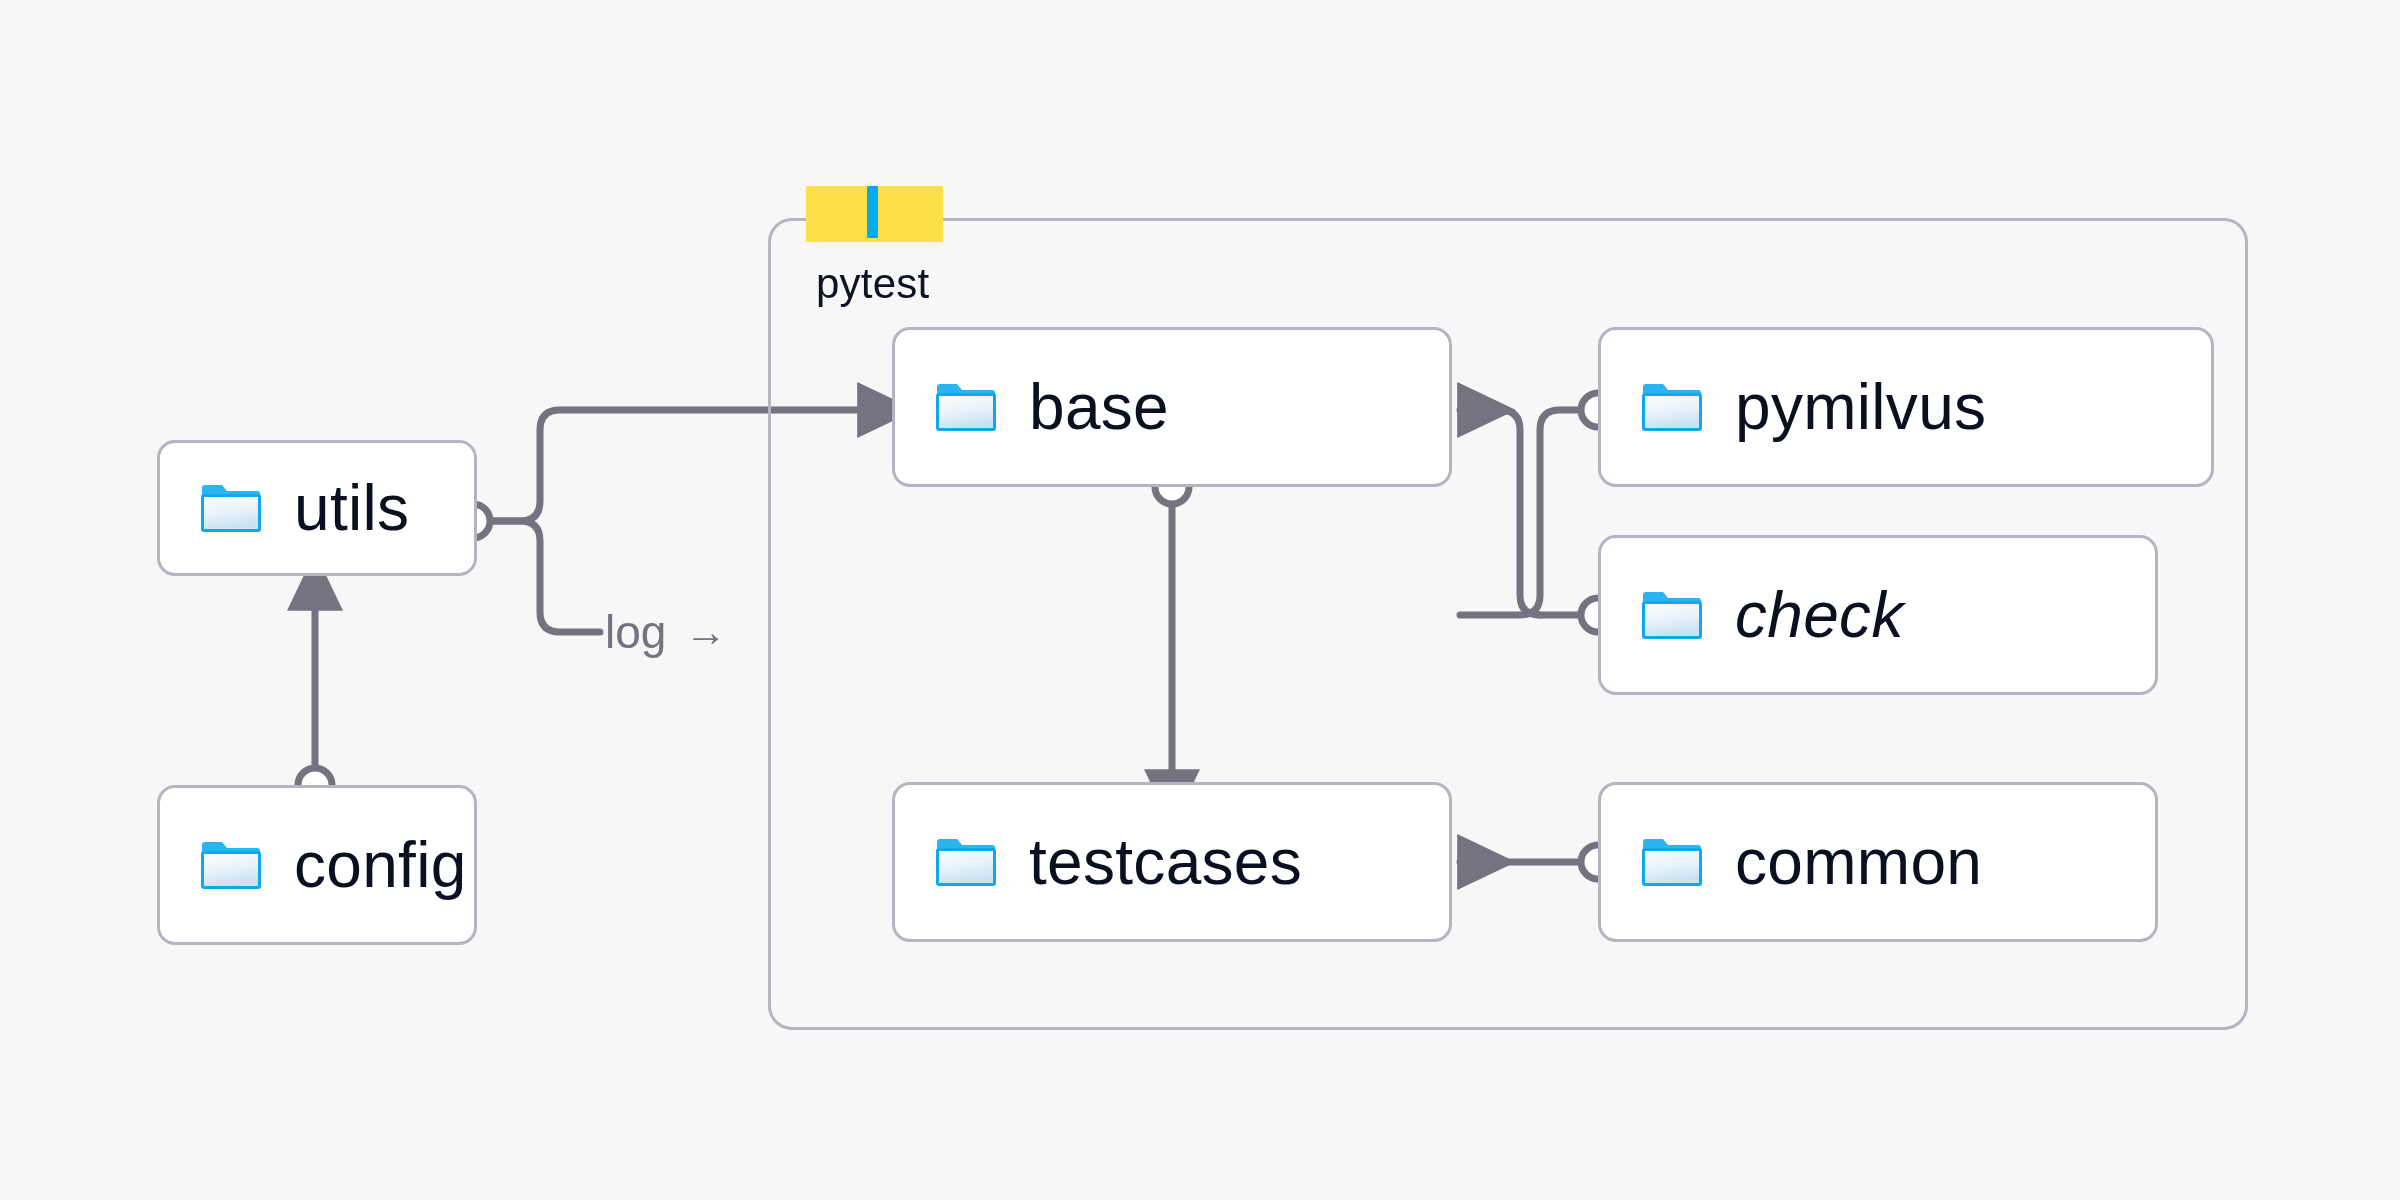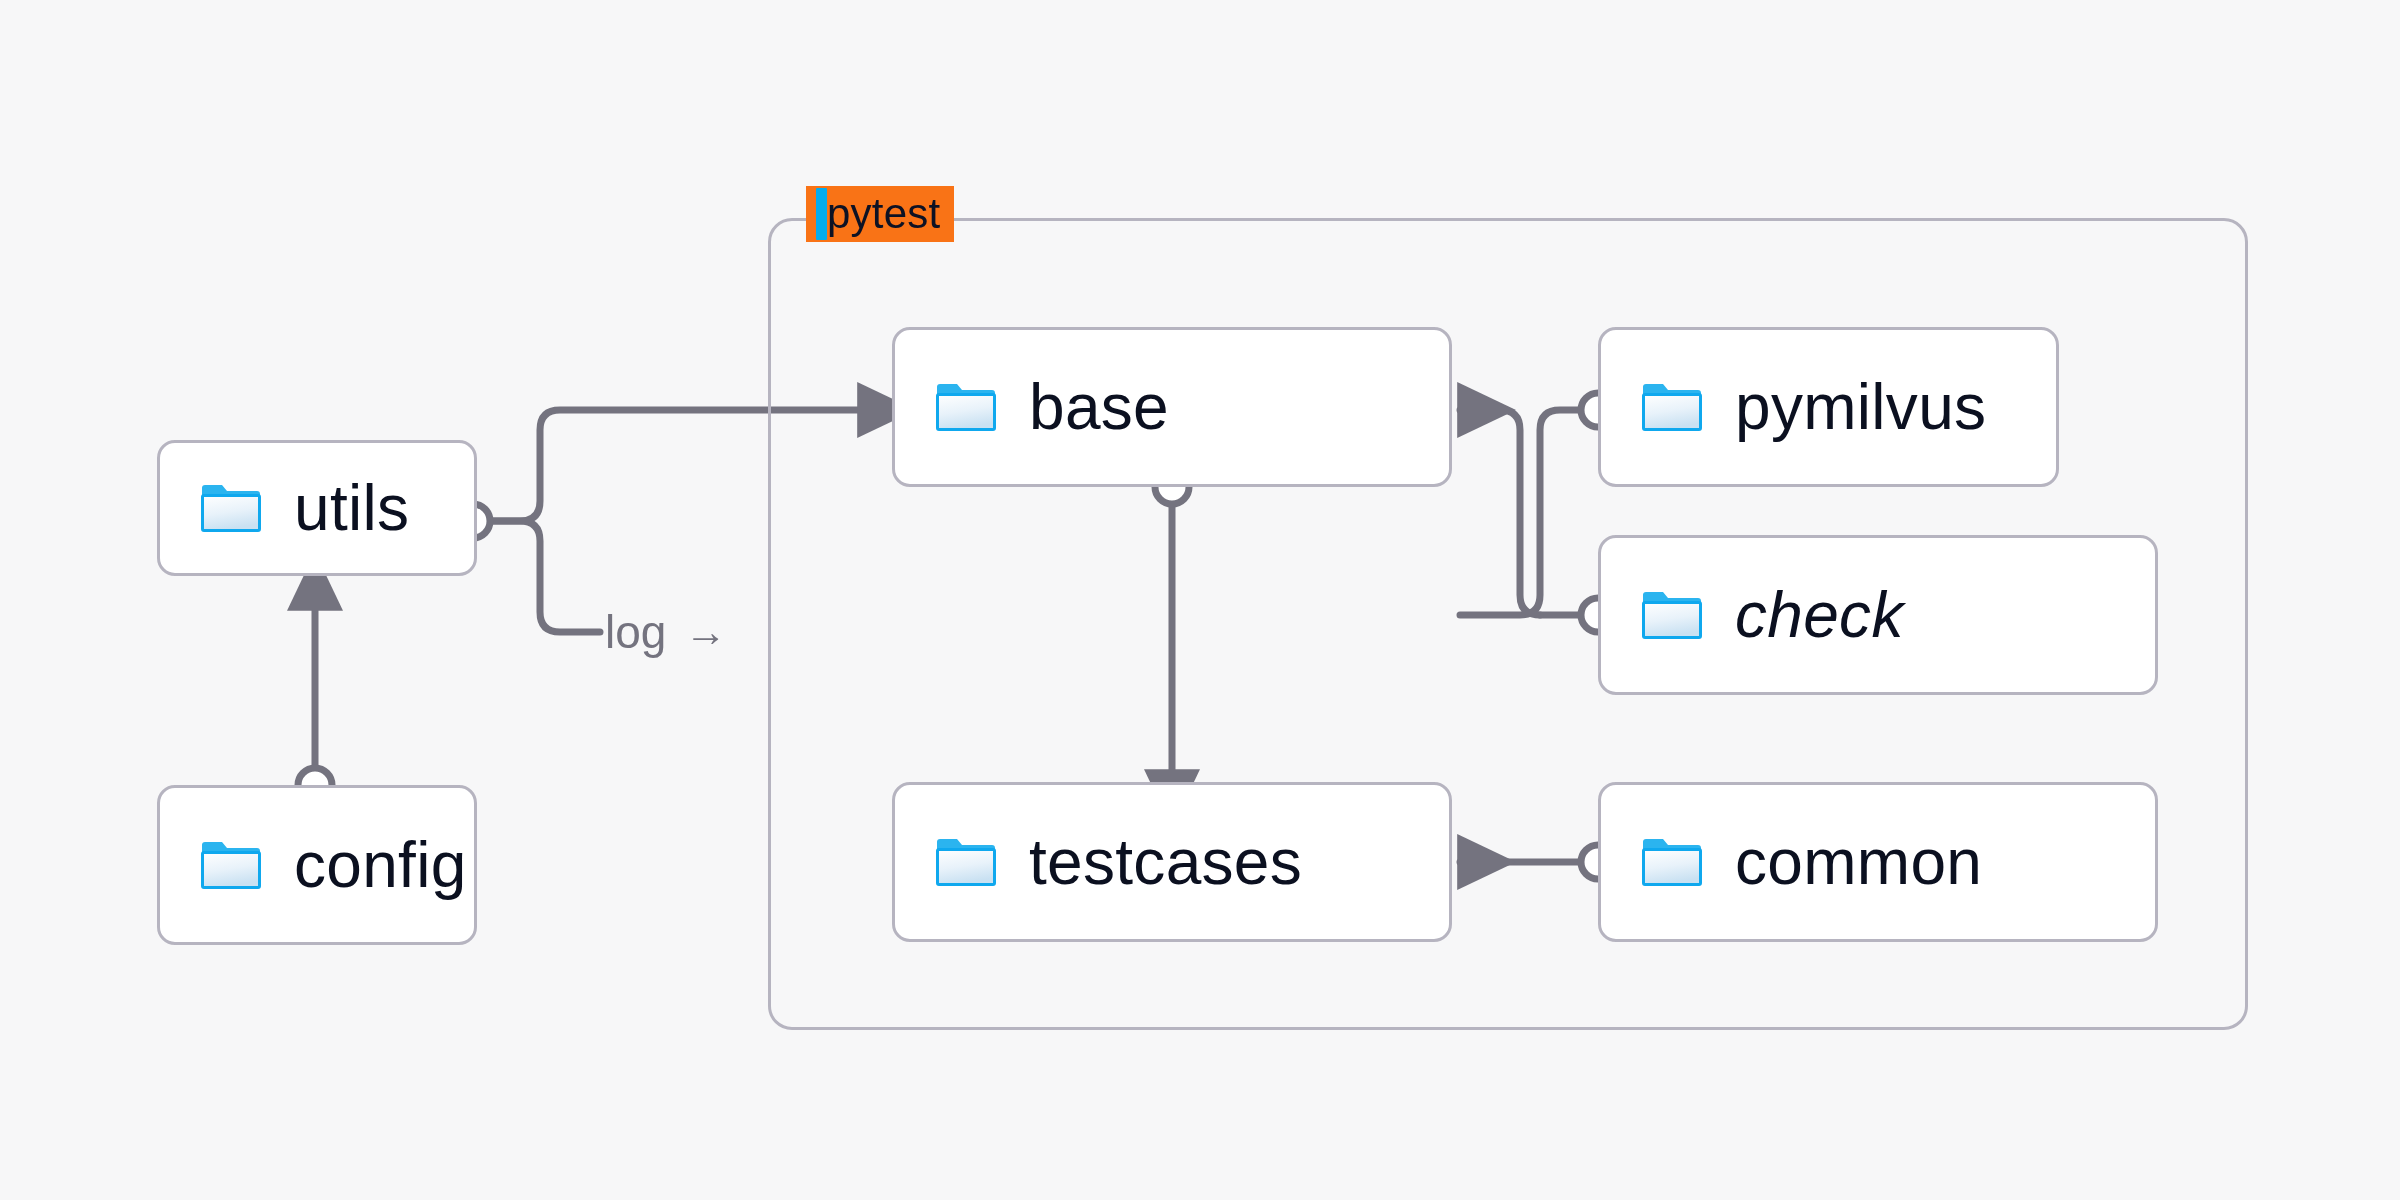--- a/index.html
+++ b/index.html
@@ -33,24 +33,26 @@
     position: absolute;
     border: 3px solid #b6b4c0;
     border-radius: 24px;
     background: transparent;
     box-sizing: border-box;
   }
   .group-label {
     position: absolute;
     display: flex;
     align-items: center;
-    background: #f97316;
+    gap: 18px;
+    background: #fde047;
     padding: 0 14px 0 10px;
     height: 56px;
     line-height: 56px;
+    flex-direction: column;
   }
   .group-label-bar {
     width: 11px;
     height: 52px;
     background: #04acee;
     border-radius: 1px;
     flex: 0 0 auto;
   }
   .group-label-text {
     font-size: 42px;
@@ -203,21 +205,21 @@
   <div class="node" style="left:892px; top:782px; width:560px; height:160px;">
     <span class="folder-icon">
       <svg viewBox="0 0 62 50" width="62" height="50" xmlns="http://www.w3.org/2000/svg">
         <path d="M2 10 L2 5 Q2 2 5 2 L22 2 L27 8 L57 8 Q60 8 60 11 L60 14 L2 14 Z" fill="#2bb4ef"></path>
         <rect x="2.5" y="12.5" width="57" height="35" rx="1.5" fill="url(#folderGrad)" stroke="#0fa8ee" stroke-width="3"></rect>
       </svg>
     </span>
     <span class="node-label">testcases</span>
   </div>
 
-  <div class="node" style="left:1598px; top:327px; width:461px; height:160px;">
+  <div class="node" style="left:1598px; top:327px; width:616px; height:160px;">
     <span class="folder-icon">
       <svg viewBox="0 0 62 50" width="62" height="50" xmlns="http://www.w3.org/2000/svg">
         <path d="M2 10 L2 5 Q2 2 5 2 L22 2 L27 8 L57 8 Q60 8 60 11 L60 14 L2 14 Z" fill="#2bb4ef"></path>
         <rect x="2.5" y="12.5" width="57" height="35" rx="1.5" fill="url(#folderGrad)" stroke="#0fa8ee" stroke-width="3"></rect>
       </svg>
     </span>
     <span class="node-label">pymilvus</span>
   </div>
 
   <div class="node" style="left:1598px; top:535px; width:560px; height:160px;font-style:italic;">

